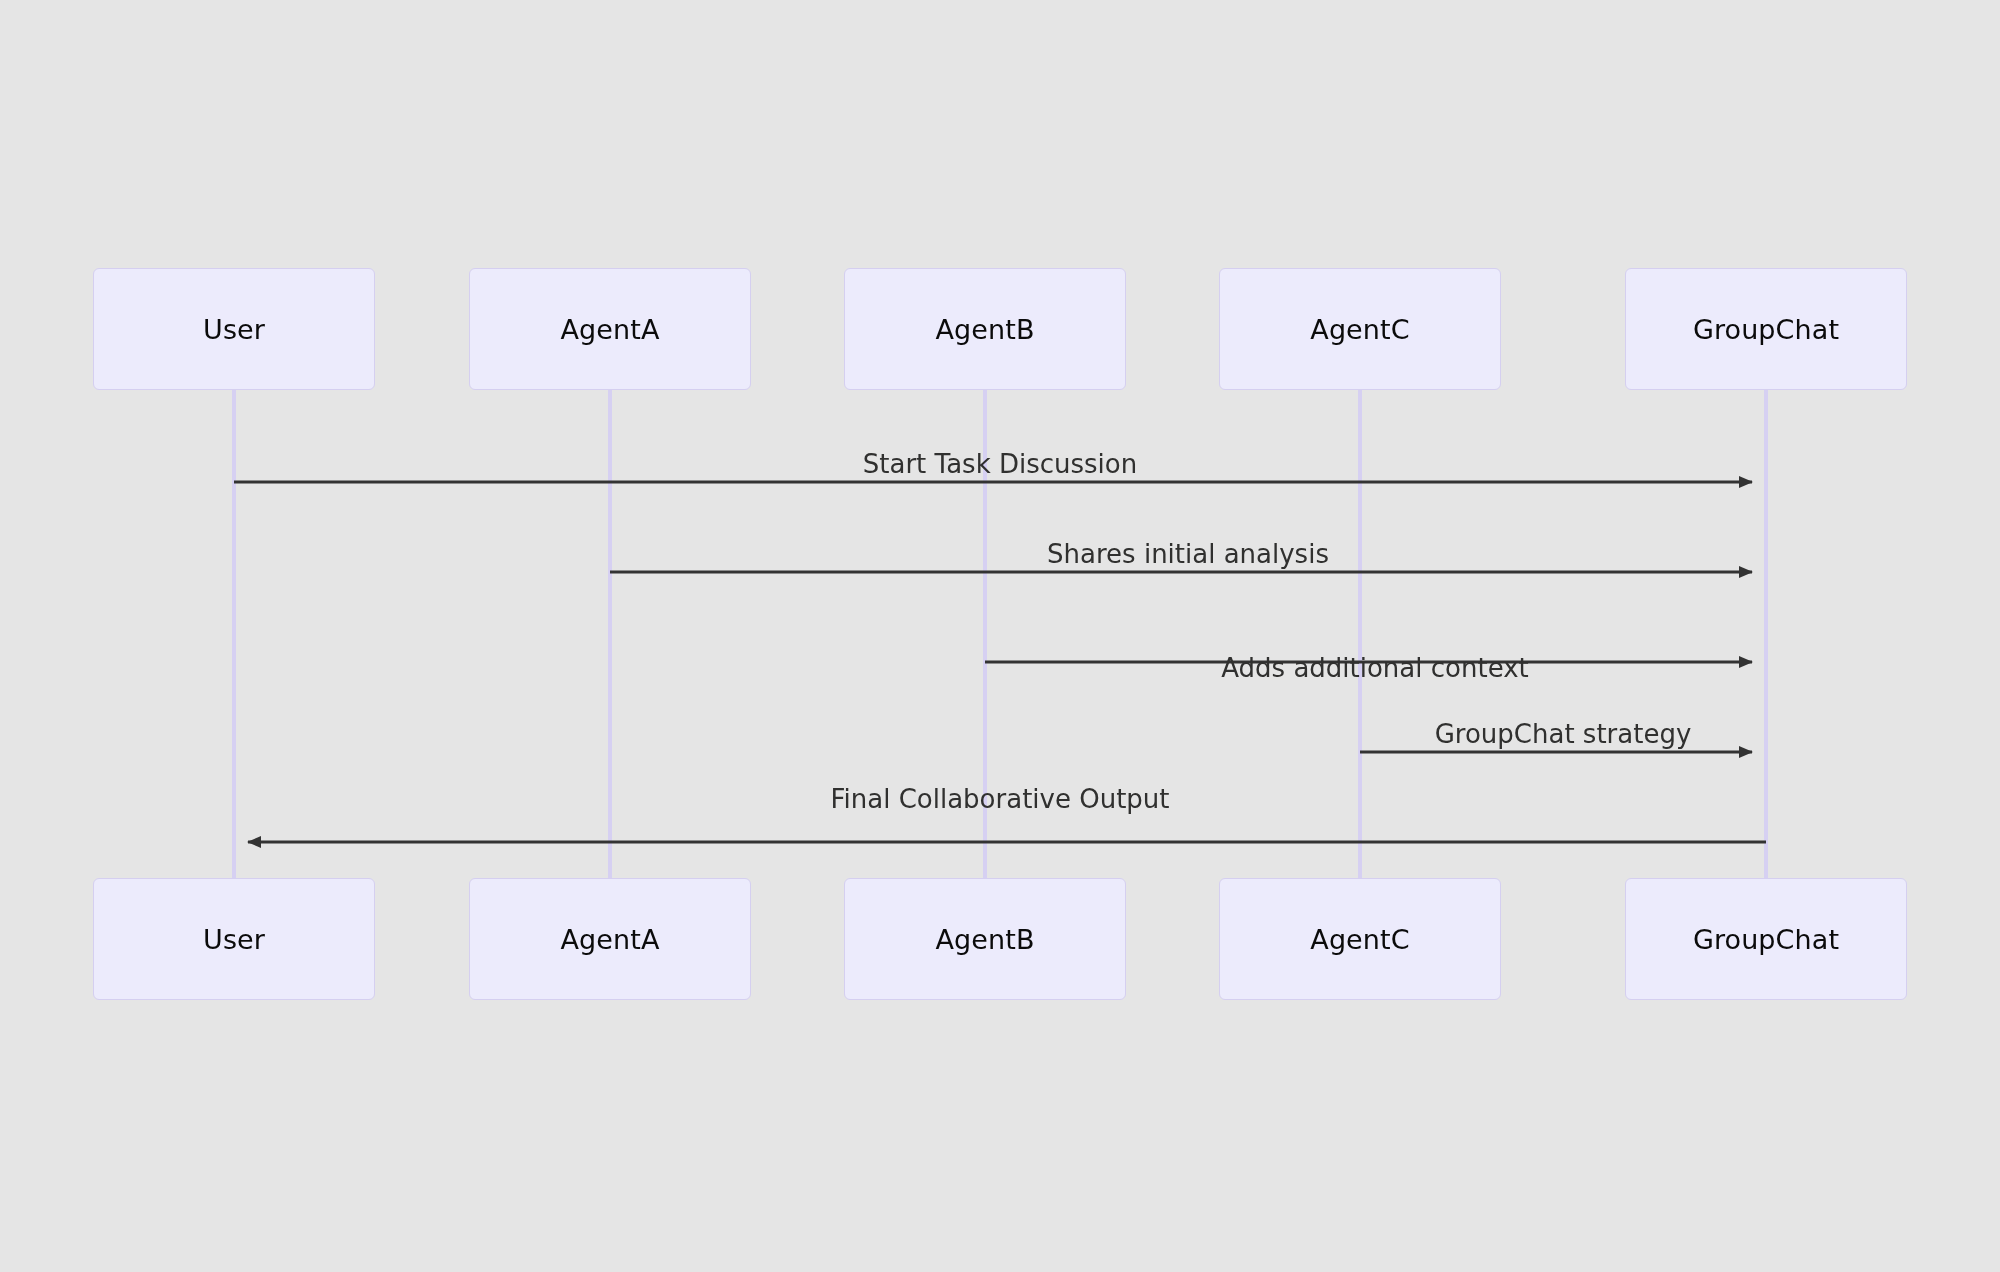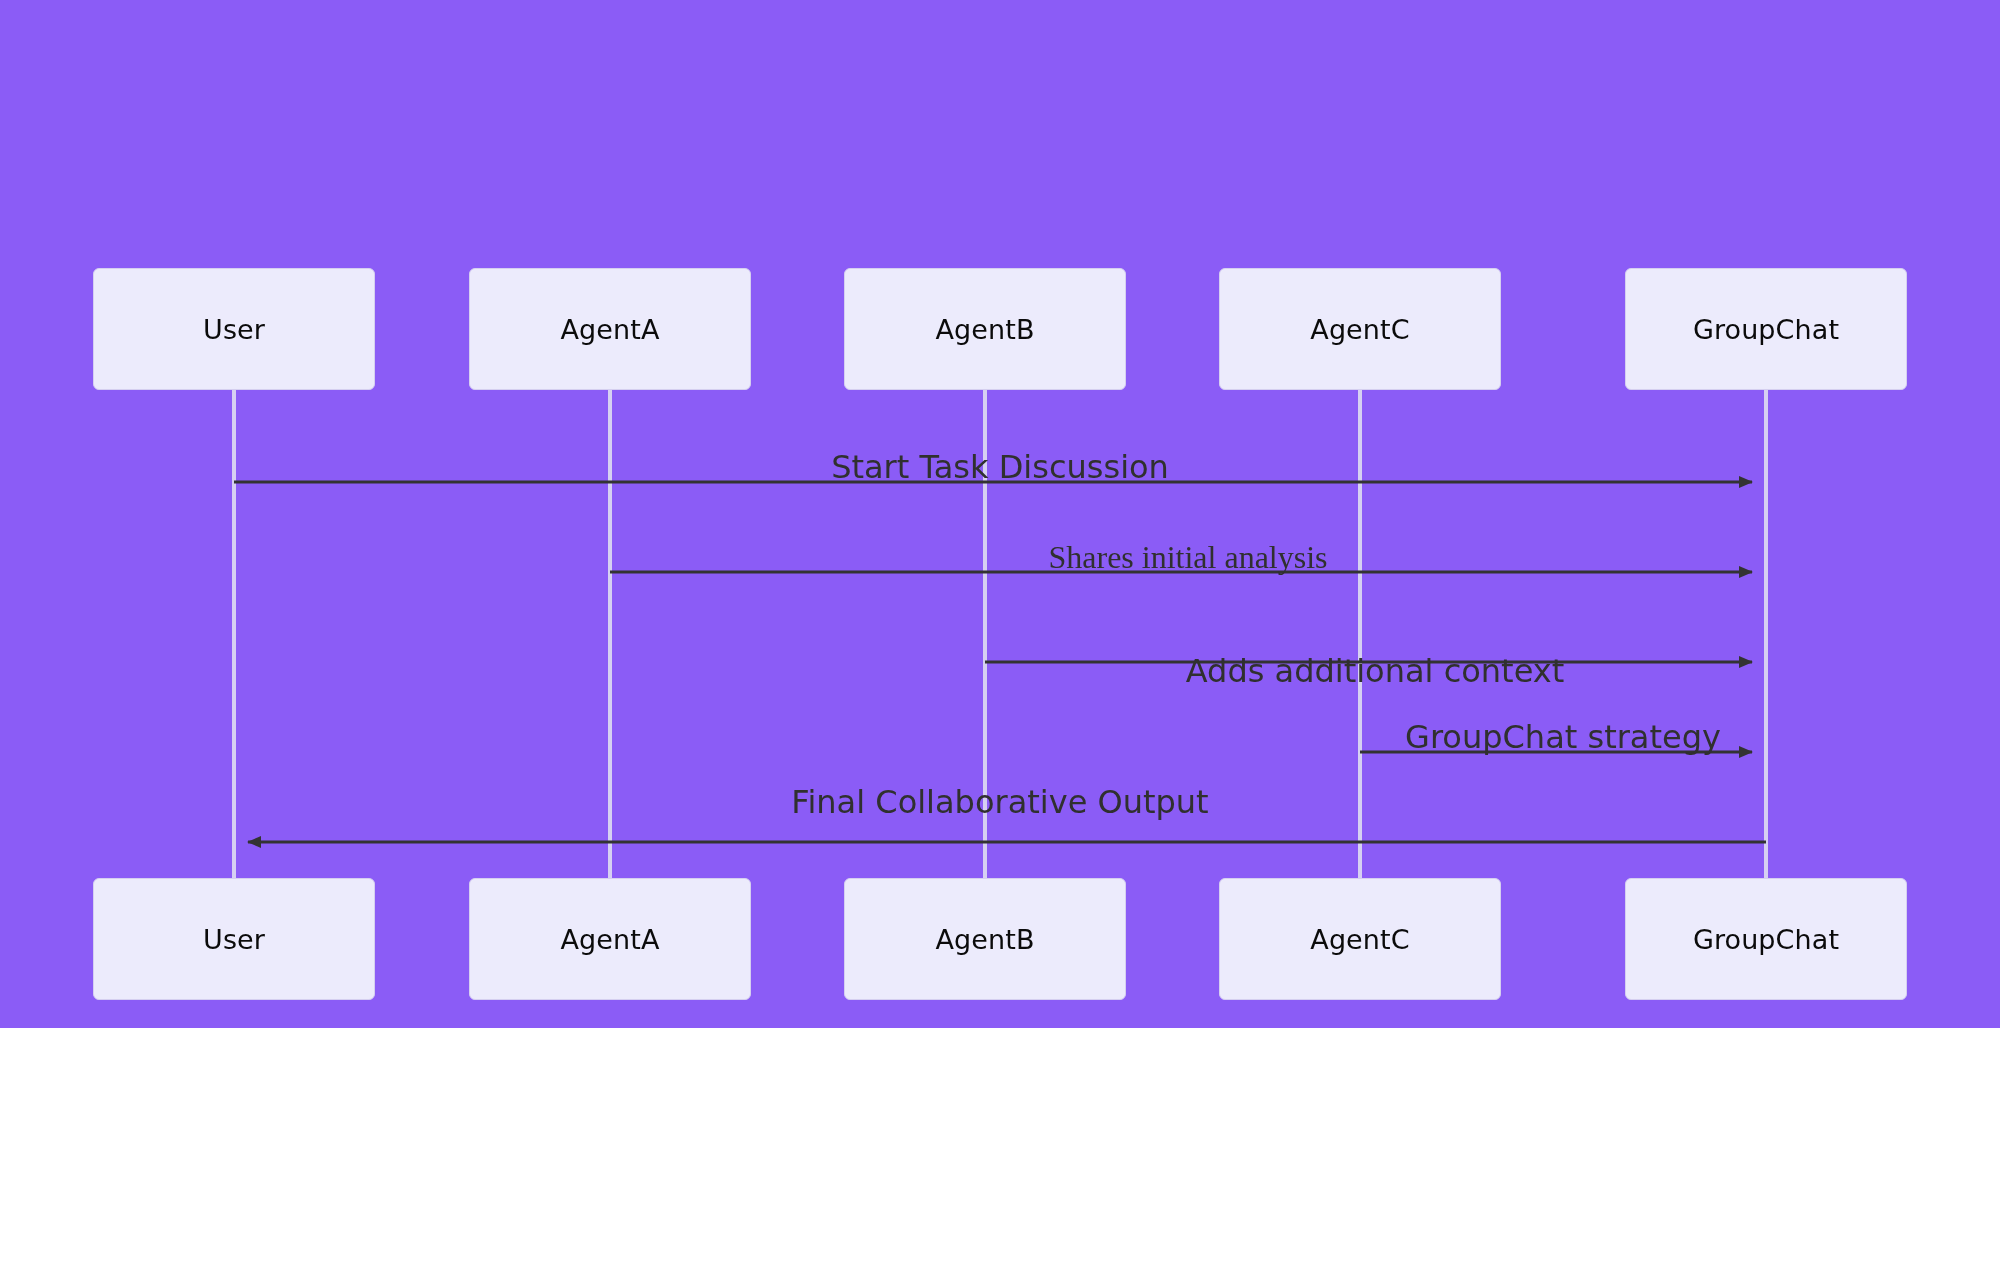--- a/index.html
+++ b/index.html
@@ -9,22 +9,22 @@
   }
   body {
     width: 2000px;
     height: 1272px;
     overflow: hidden;
     font-family: "DejaVu Sans", "Liberation Sans", sans-serif;
   }
   #diagram-root {
     position: relative;
     width: 2000px;
-    height: 1028px;
-    background: #8b5cf6;
+    height: 1272px;
+    background: #e5e5e5;
   }
   .diagram-svg {
     position: absolute;
     top: 0;
     left: 0;
     width: 2000px;
     height: 1272px;
   }
   .actor-box {
     position: absolute;
@@ -40,21 +40,21 @@
     font-size: 27px;
     color: #0b0b0b;
     font-family: "DejaVu Sans", "Liberation Sans", sans-serif;
     letter-spacing: 0.1px;
     line-height: 1;
     white-space: nowrap;
   }
   .msg-label {
     position: absolute;
     transform: translateX(-50%);
-    font-size: 32px;
+    font-size: 26px;
     color: #30302f;
     font-family: "DejaVu Sans", "Liberation Sans", sans-serif;
     white-space: nowrap;
     line-height: 1;
   }
 </style>
 </head>
 <body>
 
 <div id="diagram-root">
@@ -111,19 +111,19 @@
       </div>
       <div class="actor-box" style="left: 1625px; top: 268px; width: 282px; height: 122px;">
         <span class="actor-label">GroupChat</span>
       </div>
       <div class="actor-box" style="left: 1625px; top: 878px; width: 282px; height: 122px;">
         <span class="actor-label">GroupChat</span>
       </div>
     </div>
   <div id="labels-layer">
       <div class="msg-label" style="left: 1000px; top: 451px;">Start Task Discussion</div>
-      <div class="msg-label" style="left: 1188px; top: 541px; font-family: Liberation Serif, serif;">Shares initial analysis</div>
+      <div class="msg-label" style="left: 1188px; top: 541px;">Shares initial analysis</div>
       <div class="msg-label" style="left: 1375px; top: 631px; margin-top: 24px;">Adds additional context</div>
       <div class="msg-label" style="left: 1563px; top: 721px;">GroupChat strategy</div>
       <div class="msg-label" style="left: 1000px; top: 786px; text-align: right;">Final Collaborative Output</div>
     </div>
 
 </div>
 
 </body></html>

